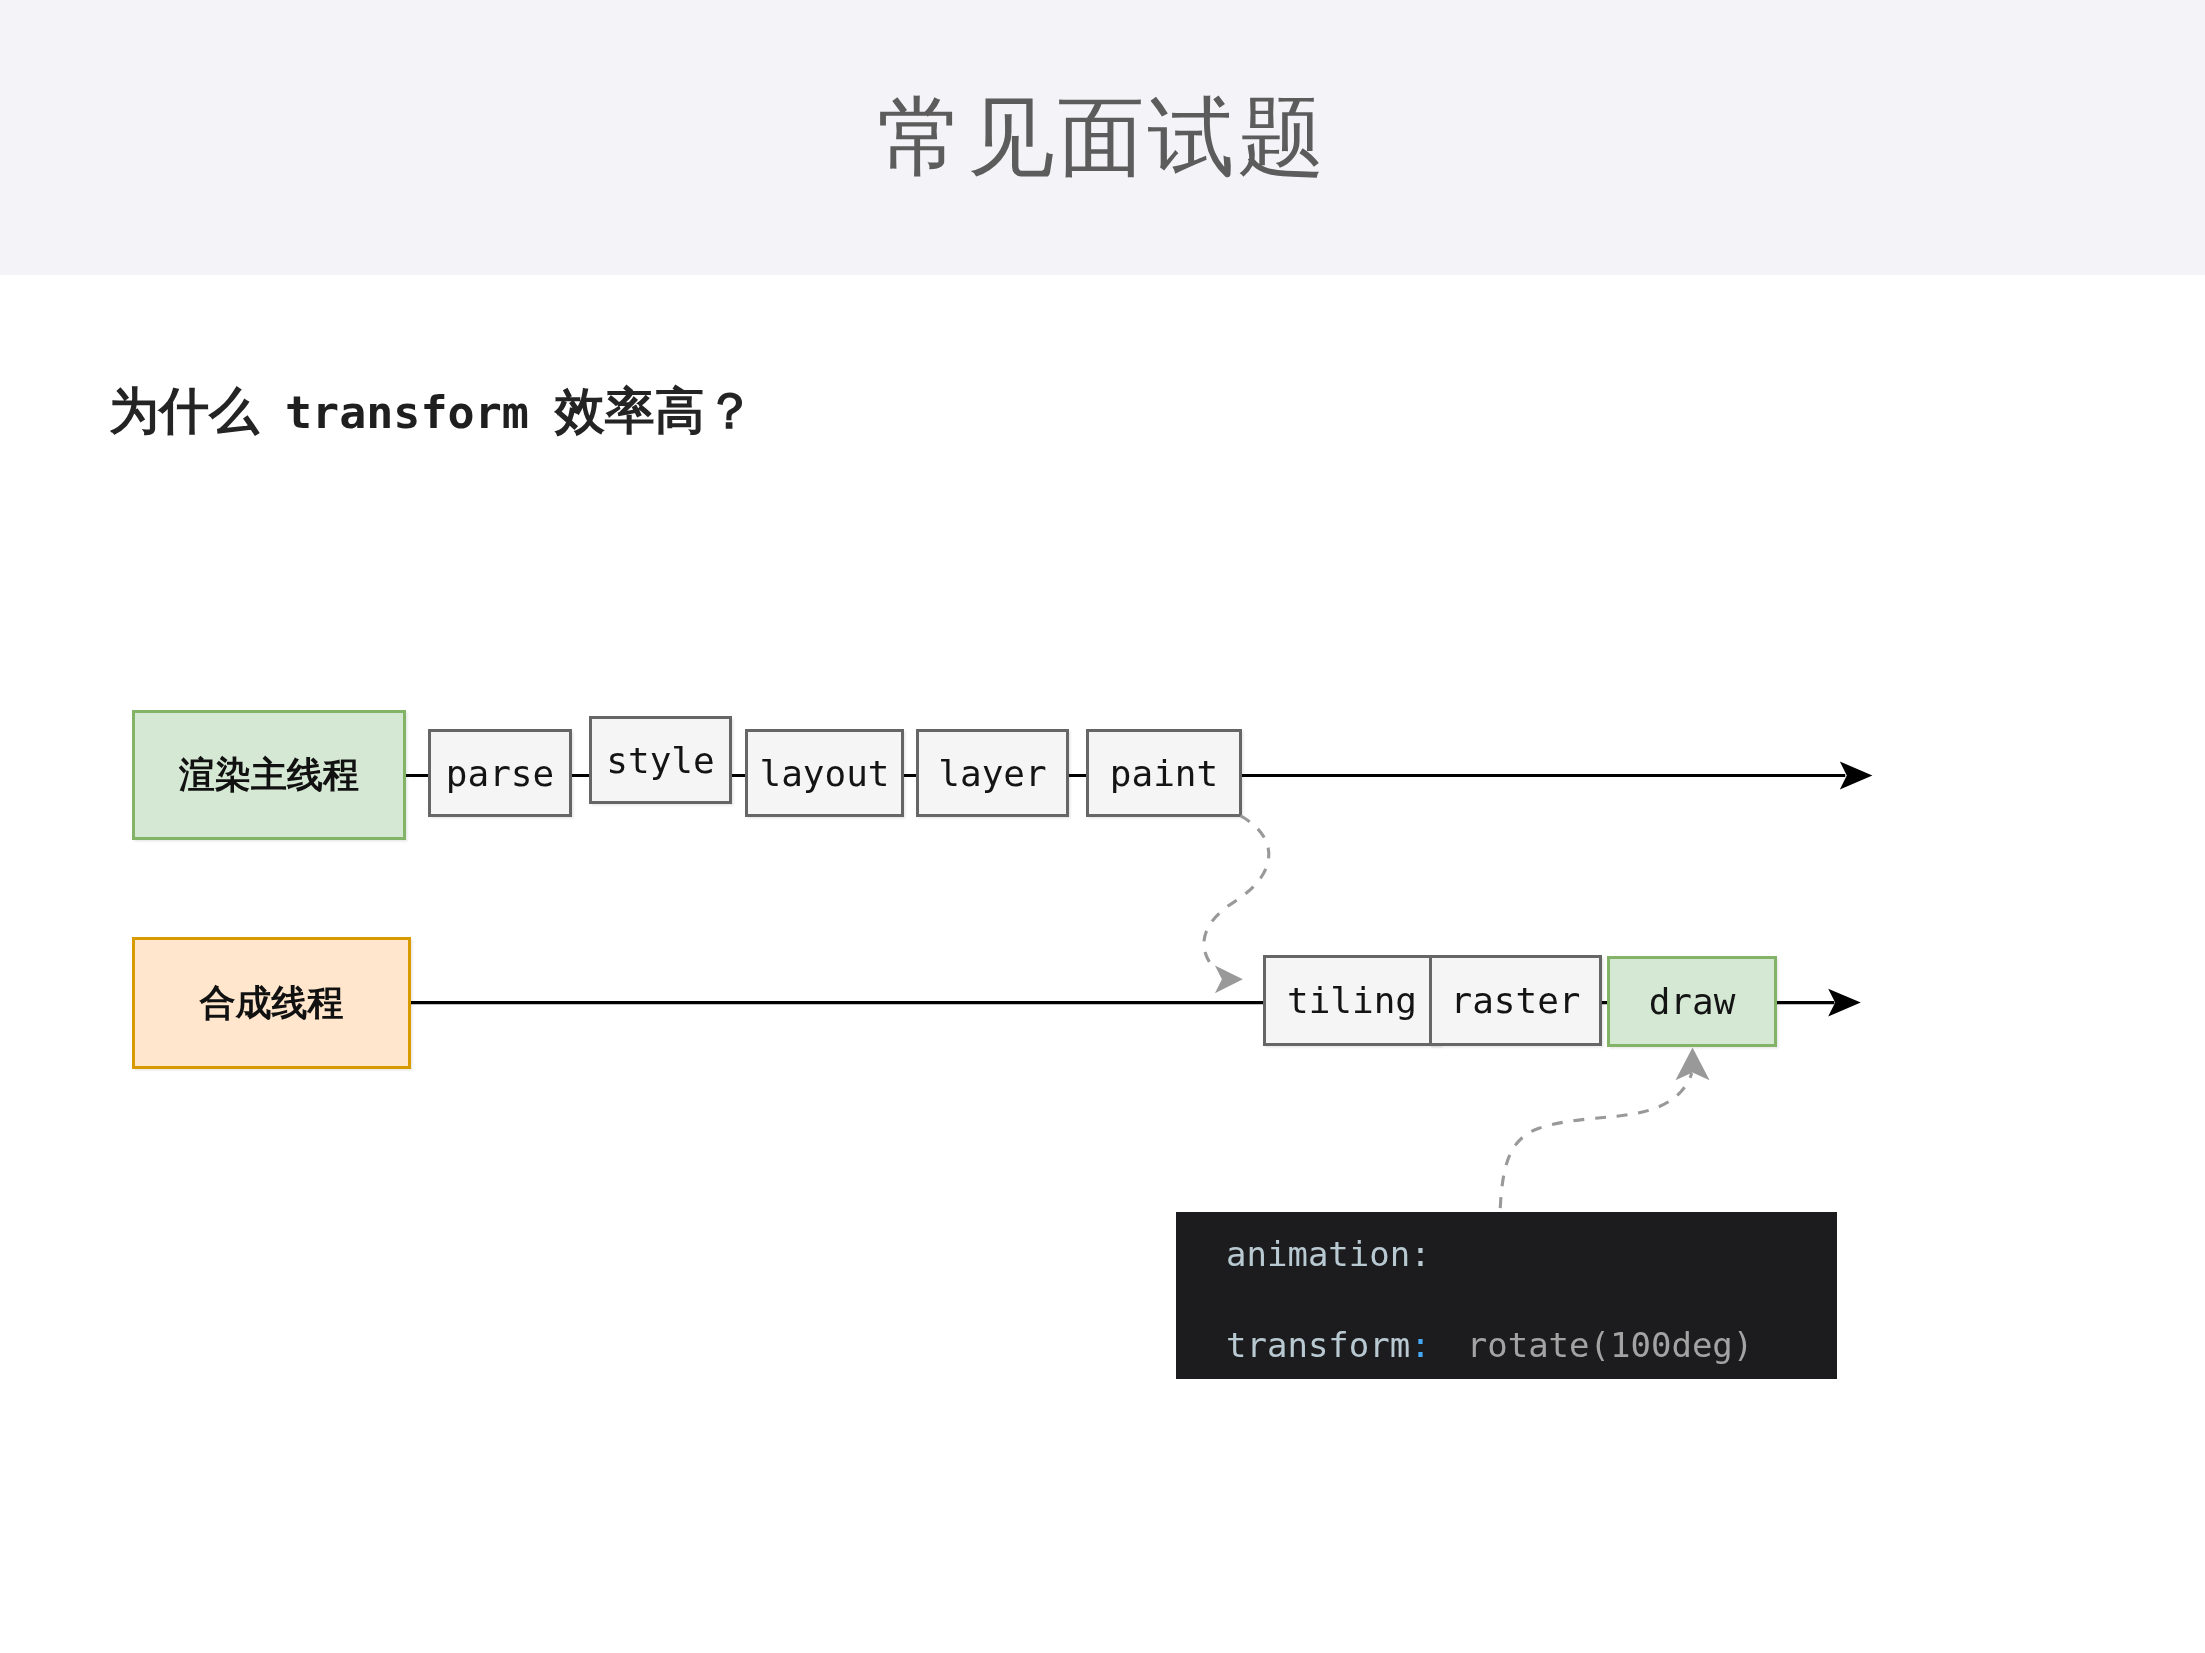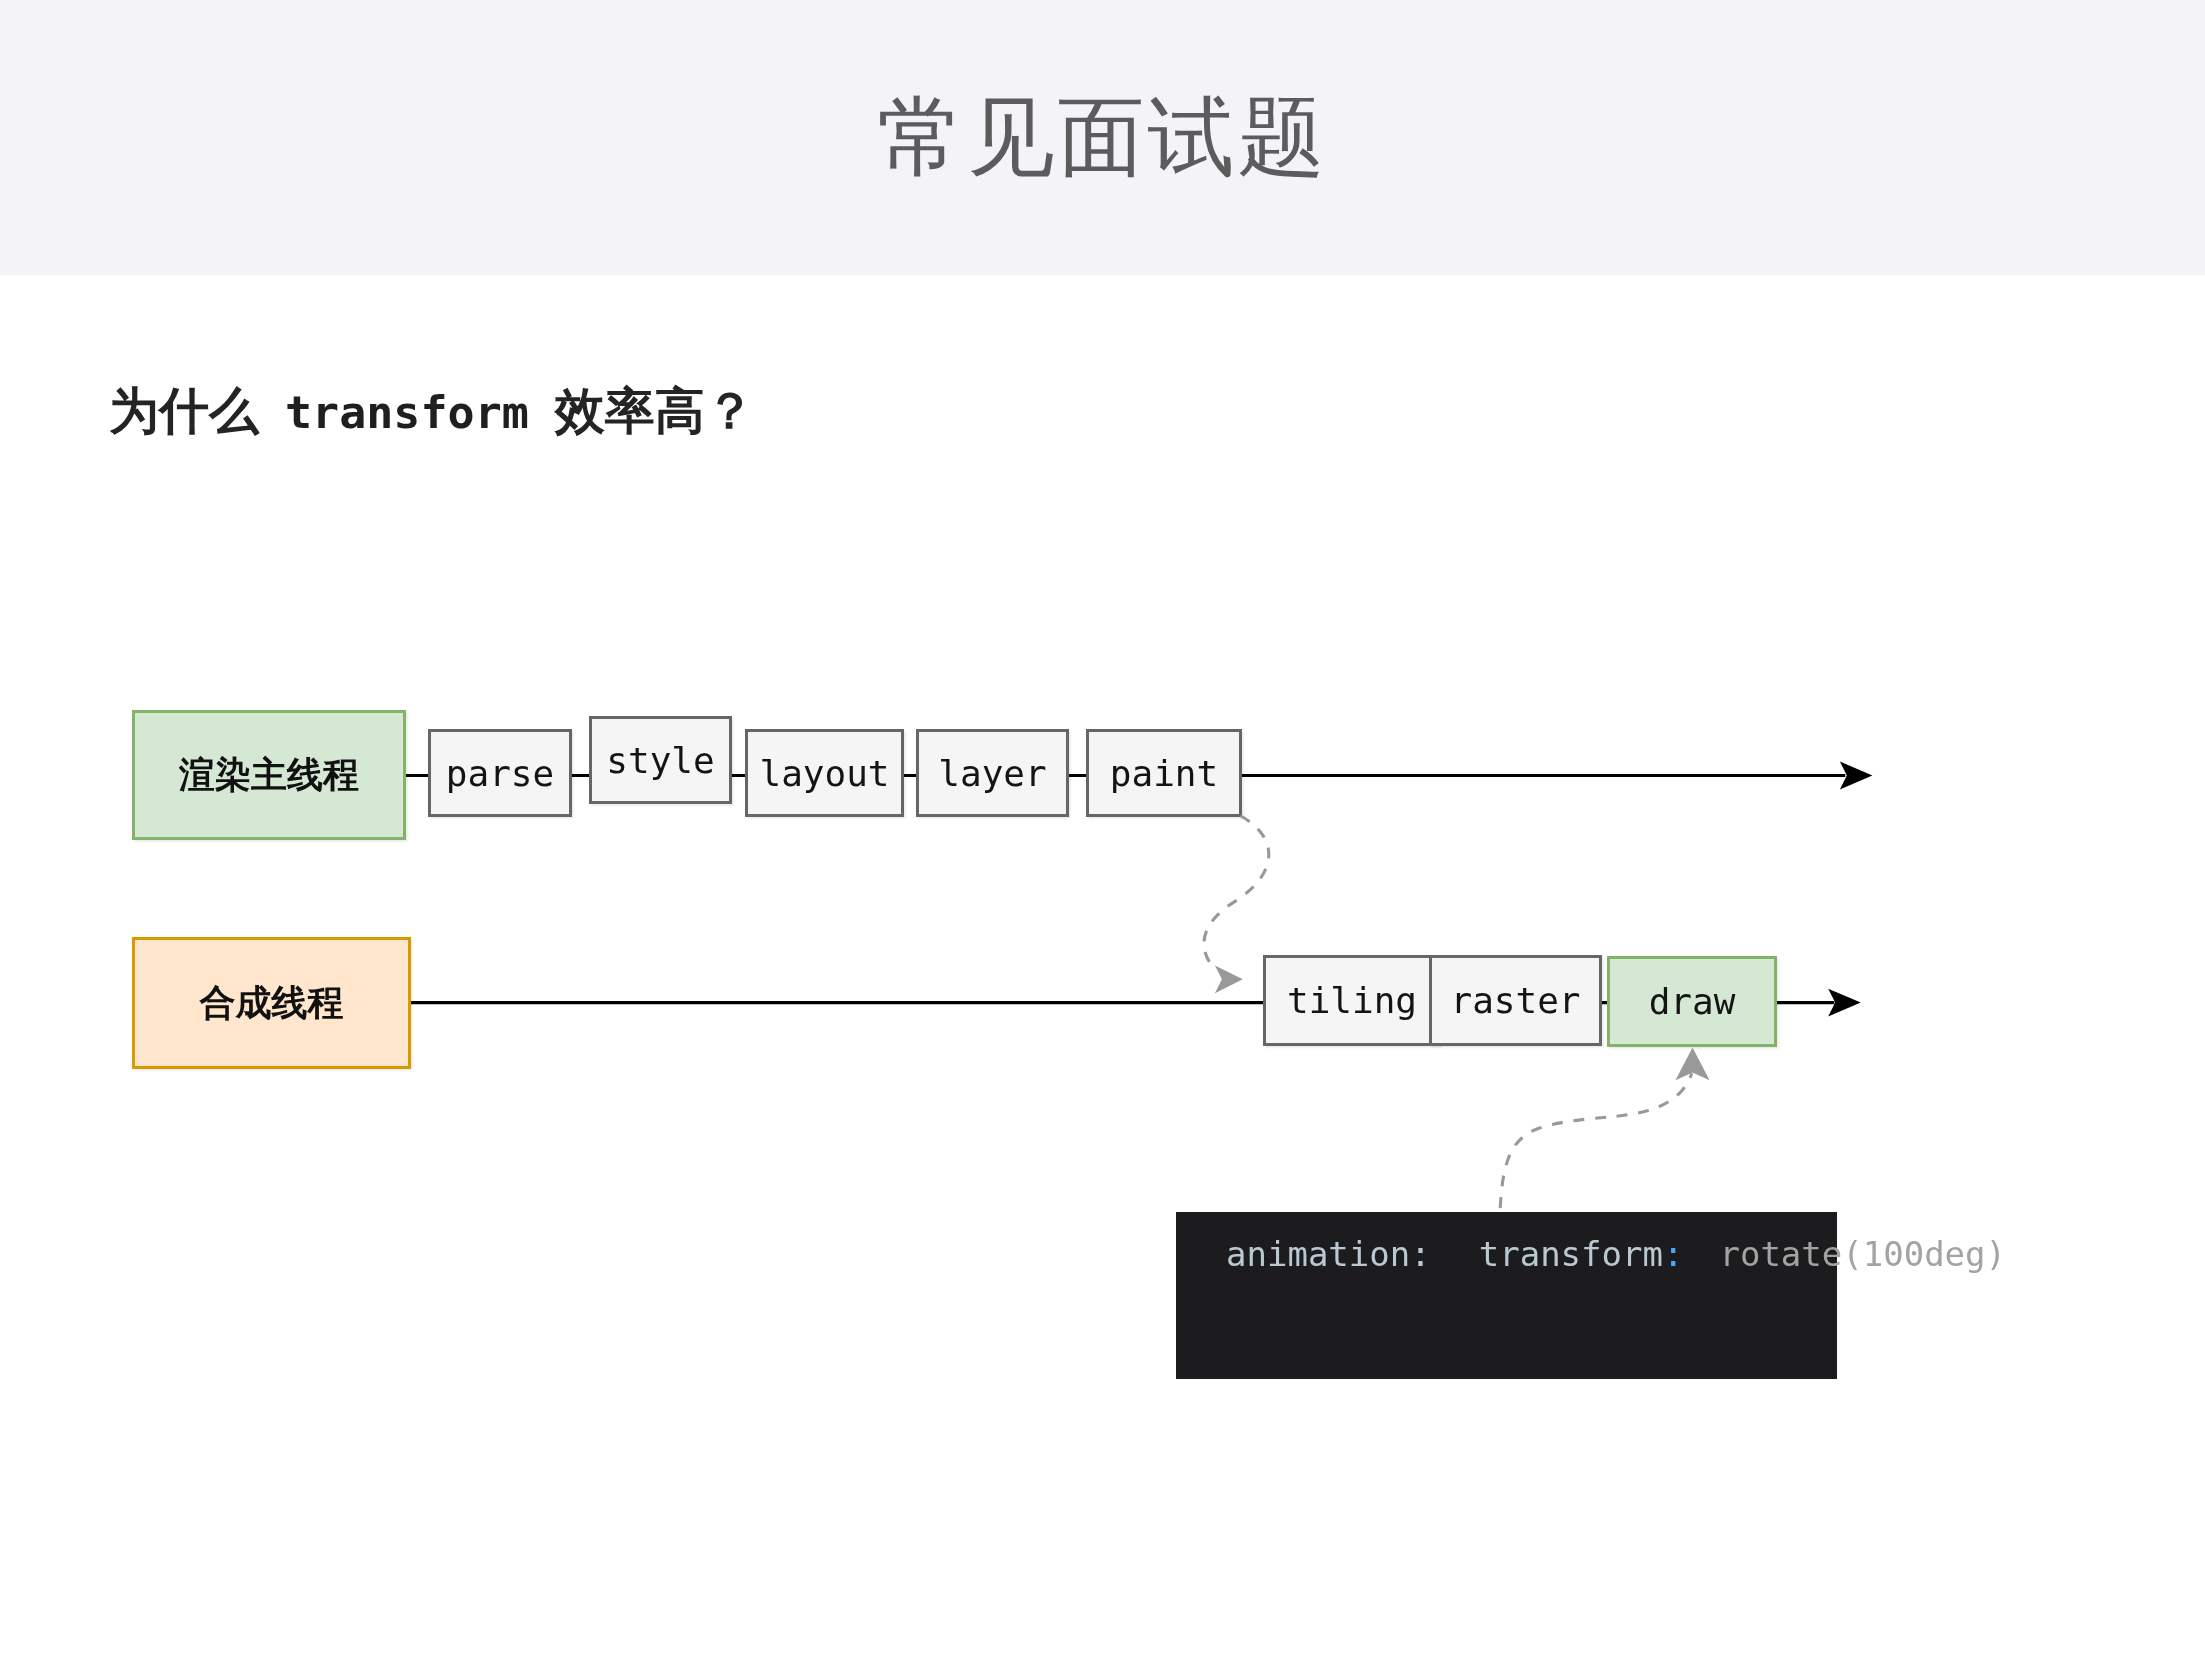--- a/index.html
+++ b/index.html
@@ -105,21 +105,21 @@
 
   
   .code-block {
     position: absolute;
     left: 1176px; top: 1212px;
     width: 661px; height: 167px;
     box-sizing: border-box;
     background: #1c1c1e;
     padding: 21px 0 0 50px;
     display: flex;
-    flex-direction: row;
+    flex-direction: column;
     row-gap: 38px;
     z-index: 2;
     gap: 48px;
   }
   .code-line {
     font-family: "DejaVu Sans Mono", "Liberation Mono", monospace;
     font-size: 34px;
     line-height: 43px;
     white-space: pre;
   }

